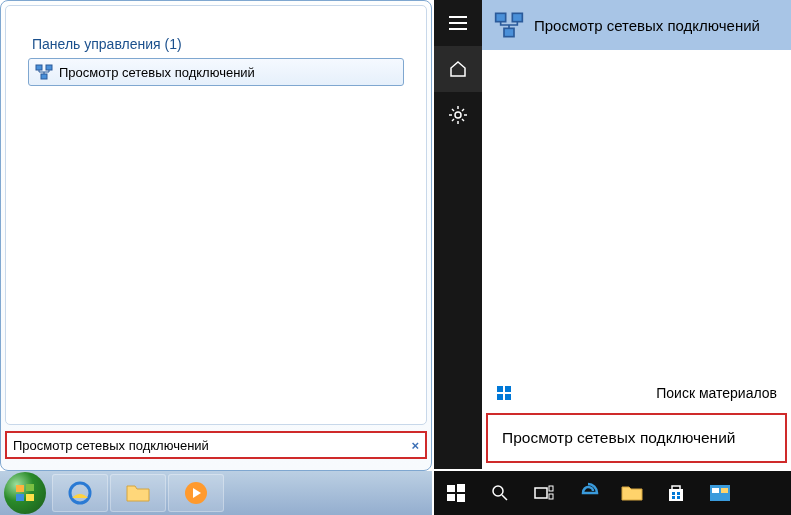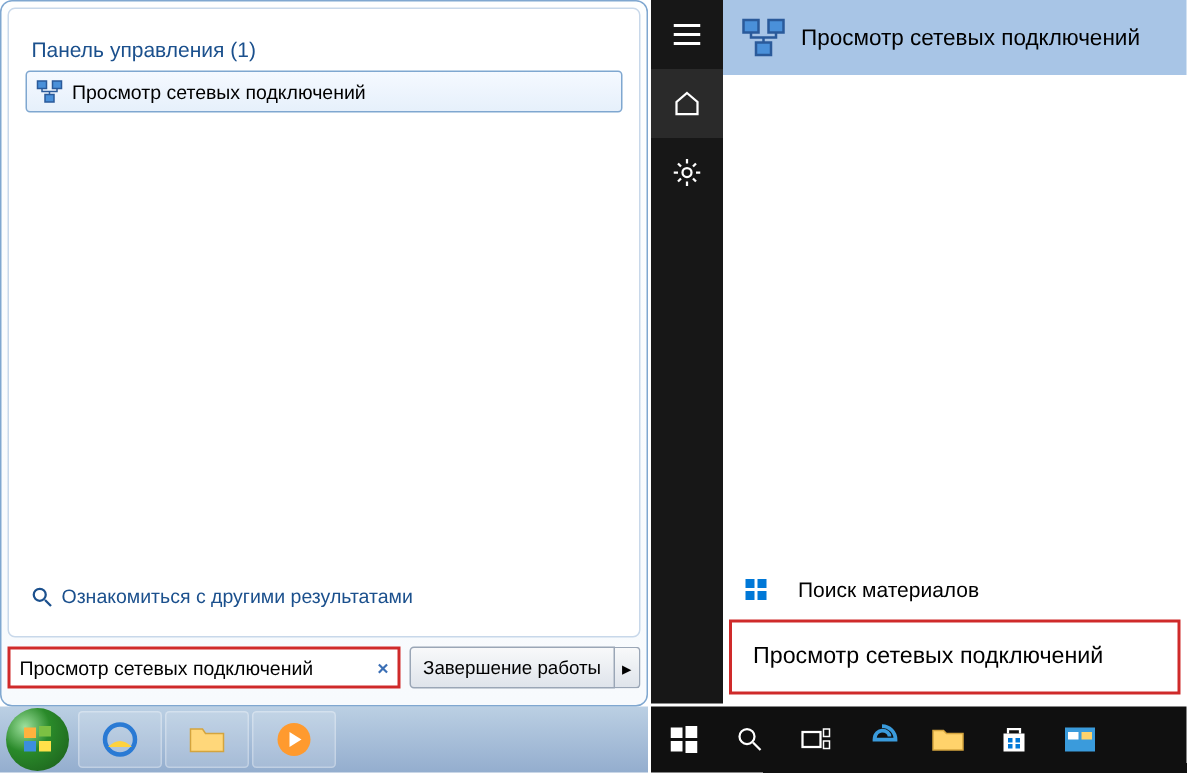--- a/index.html
+++ b/index.html
@@ -13,21 +13,21 @@
   border: 1px solid #7fa7d0;
   border-radius: 8px;
   background: linear-gradient(#fdfefe, #f7fafd);
   padding: 4px;
 }
 .win7-inner {
   border: 1px solid #c8d8ea;
   border-radius: 5px;
   background: #fff;
   height: 420px;
-  padding: 11px;
+  padding: 22px;
   display: flex; flex-direction: column;
 }
 .win7-header {
   color: #1b508d;
   font-size: 14px;
   padding: 8px 4px 6px;
 }
 .win7-result {
   border: 1px solid #7fa7d0;
   background: linear-gradient(#f5f9ff,#e6f0fb);
@@ -99,21 +99,21 @@
 .win10-header {
   background: #a8c5e6; padding: 10px 12px; display: flex; gap: 10px; align-items: center;
   min-height: 50px;
 }
 .win10-header-text { display: flex; flex-direction: column; }
 .win10-title { font-size: 15px; color: #000; }
 .win10-sub { font-size: 12px; color: #555; }
 .win10-body { flex: 1; background: #fff; }
 .win10-materials {
   display: flex; align-items: center; gap: 20px;
-  padding: 10px 14px; font-size: 14px;
+  padding: 10px 14px; font-size: 14px; justify-content: space-between;
 }
 .win10-search-result {
   border: 2px solid #cf2a2a;
   margin: 2px 4px 6px;
   padding: 14px 14px; font-size: 15.5px;
 }
 
 .win10-taskbar {
   position: absolute; right: 0; bottom: 0;
   width: 357px; height: 44px; background: #101010;
@@ -137,42 +137,25 @@
         <svg class="network-icon" viewBox="0 0 18 18">
             <rect x="1" y="2" width="6" height="5" fill="#4a90d9" stroke="#2a5a9a"></rect>
             <rect x="11" y="2" width="6" height="5" fill="#4a90d9" stroke="#2a5a9a"></rect>
             <rect x="6" y="11" width="6" height="5" fill="#4a90d9" stroke="#2a5a9a"></rect>
             <path d="M4 7v2h10V7M9 9v2" stroke="#2a5a9a" fill="none"></path>
           </svg>
       </span>
       <span>Просмотр сетевых подключений</span>
     </div>
     <div class="win7-spacer"></div>
-    <div class="win7-more">
-      <span>
-        <svg class="mag-icon" viewBox="0 0 14 14">
-            <circle cx="5.5" cy="5.5" r="4" fill="none" stroke="#1b508d" stroke-width="1.5"></circle>
-            <line x1="9" y1="9" x2="13" y2="13" stroke="#1b508d" stroke-width="1.5"></line>
-          </svg>
-      </span>
-      <span>Ознакомиться с другими результатами</span>
-    </div>
   </div>
   <div class="win7-bottom">
     <div class="win7-search">
       <span class="win7-search-text">Просмотр сетевых подключений</span>
       <span class="clear-x">×</span>
-    </div>
-    <div class="shutdown-wrap">
-      <div class="shutdown-btn">
-        <span>Завершение работы</span>
-      </div>
-      <div class="shutdown-btn">
-        <span>▸</span>
-      </div>
     </div>
   </div>
 </div>
 
 <div class="win7-taskbar">
   <div class="start-orb">
     <svg width="22" height="22" viewBox="0 0 22 22">
         <rect x="2" y="3" width="8" height="7" fill="#ffb23e"></rect>
         <rect x="12" y="2" width="8" height="7" fill="#7cc043"></rect>
         <rect x="2" y="12" width="8" height="7" fill="#3b8ede"></rect>

